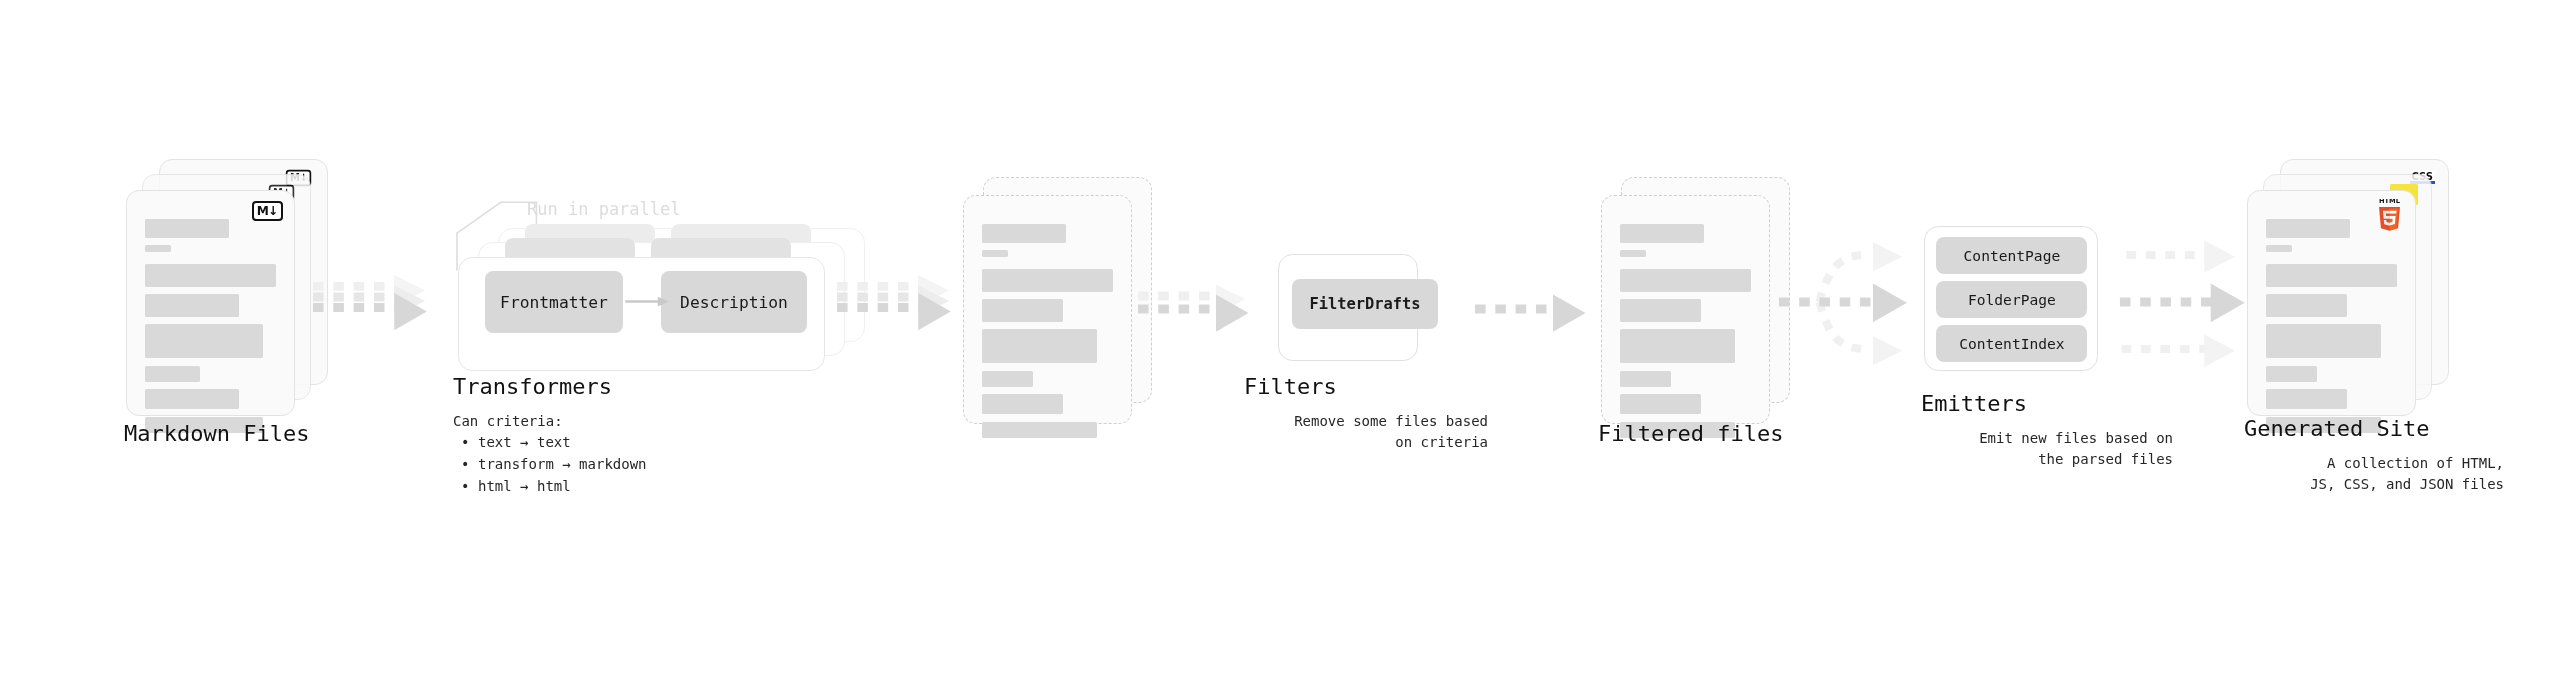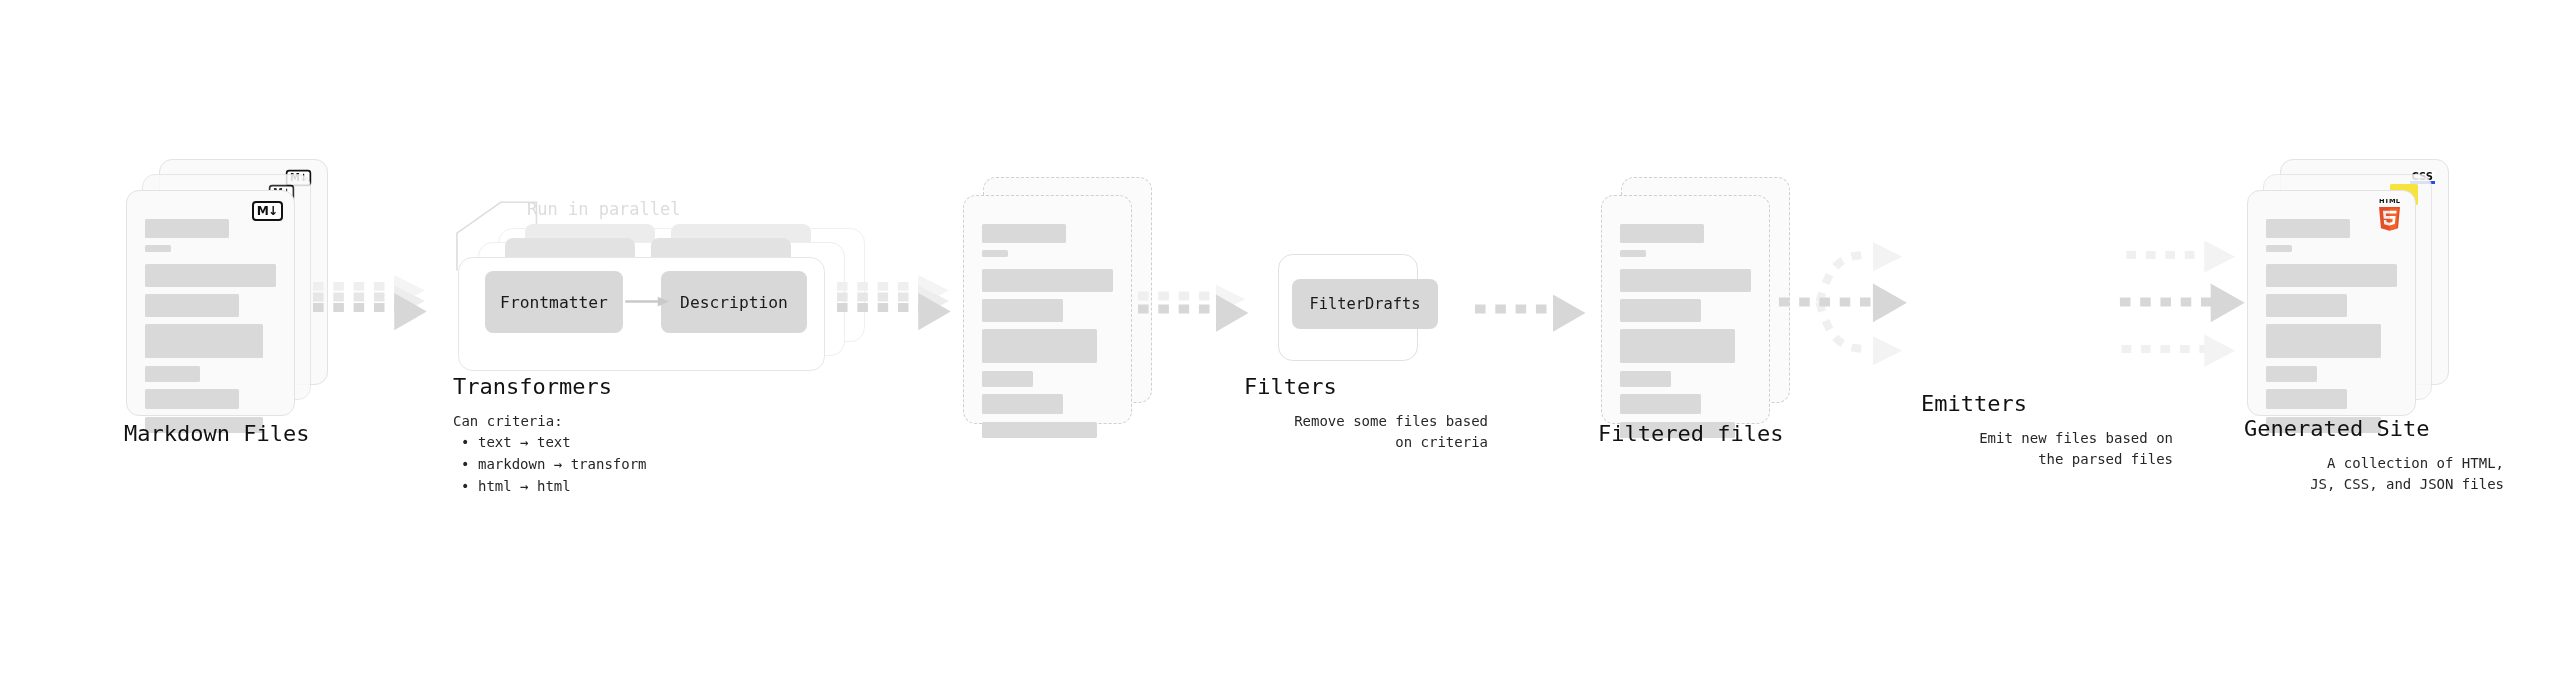--- a/index.html
+++ b/index.html
@@ -176,21 +176,21 @@
         <polygon points="40,2 54,8 40,14" fill="#c9c9c9"></polygon>
       </svg>
     </div>
   </div>
 
   <div class="caption" style="left:453px; top:375px; width:268px;">
     <div class="cap-title">Transformers</div>
     <div class="cap-list">
       <div class="li">Can criteria:</div>
       <div class="li" style="padding-left:8.1px;">• text → text</div>
-      <div class="li" style="padding-left:8.1px;">• markdown → transform</div>
+      <div class="li" style="padding-left:8.1px;">• transform → markdown</div>
       <div class="li" style="padding-left:8.1px;">• html → html</div>
     </div>
   </div>
 
   <div class="arrow" style="left:837px; top:275px;">
     <svg width="130" height="52" viewBox="0 0 160 64">
       <g stroke="#efefef" stroke-width="11" stroke-dasharray="13 12" fill="none">
           <line x1="0" y1="14" x2="108" y2="14"></line>
         </g>
       <polygon points="100,0 138,19 100,38" fill="#f4f4f4"></polygon>
@@ -227,21 +227,21 @@
           <line x1="0" y1="12" x2="102" y2="12"></line>
         </g>
       <polygon points="96,-2 132,16 96,34" fill="#f4f4f4"></polygon>
       <g stroke="#d7d7d7" stroke-width="11" stroke-dasharray="13 12" fill="none">
           <line x1="0" y1="28" x2="102" y2="28"></line>
         </g>
       <polygon points="96,10 136,33 96,56" fill="#d7d7d7"></polygon>
     </svg>
   </div>
 
-  <div class="pbox" style="left:1278px; top:254px; width:140px; height:107px;">
+  <div class="pbox" style="left:1278px; top:254px; width:140px; height:107px;font-weight:bold;">
     <div class="chip" style="position:absolute; left:13px; top:24.4px; width:146px; height:50px; font-size:15.4px;">FilterDrafts</div>
   </div>
   <div class="caption" style="left:1244px; top:375px; width:244px;">
     <div class="cap-title">Filters</div>
     <div class="cap-sub">Remove some files based
 on criteria</div>
   </div>
 
   <div class="arrow" style="left:1475px; top:286px;">
     <svg width="130" height="46" viewBox="0 0 160 56">
@@ -280,20 +280,25 @@
       <path d="M58 100 C 72 154, 92 158, 120 158" fill="none" stroke="#f0f0f0" stroke-width="10" stroke-dasharray="12 12"></path>
       <polygon points="124,142 160,160 124,178" fill="#f3f3f3"></polygon>
 
       <g stroke="#d7d7d7" stroke-width="11" stroke-dasharray="13 12" fill="none">
           <line x1="8" y1="100" x2="130" y2="100"></line>
         </g>
       <polygon points="124,77 166,101 124,125" fill="#d7d7d7"></polygon>
     </svg>
   </div>
 
+  <div class="pbox" style="left:1924px; top:226px; width:174px; height:145px;">
+    <div class="chip" style="position:absolute; left:11.4px; top:9.8px; width:151px; height:37px; font-size:14.6px;">ContentPage</div>
+    <div class="chip" style="position:absolute; left:11.4px; top:54px; width:151px; height:37px; font-size:14.6px;">FolderPage</div>
+    <div class="chip" style="position:absolute; left:11.4px; top:98px; width:151px; height:37px; font-size:14.6px;">ContentIndex</div>
+  </div>
   <div class="caption" style="left:1921px; top:392px; width:252px;">
     <div class="cap-title">Emitters</div>
     <div class="cap-sub">Emit new files based on
 the parsed files</div>
   </div>
 
   <div class="arrow" style="left:2113px; top:221px;">
     <svg width="163" height="154" viewBox="0 0 200 190">
       <g stroke="#f0f0f0" stroke-width="10" stroke-dasharray="12 12" fill="none">
           <line x1="16" y1="42" x2="116" y2="42"></line>

